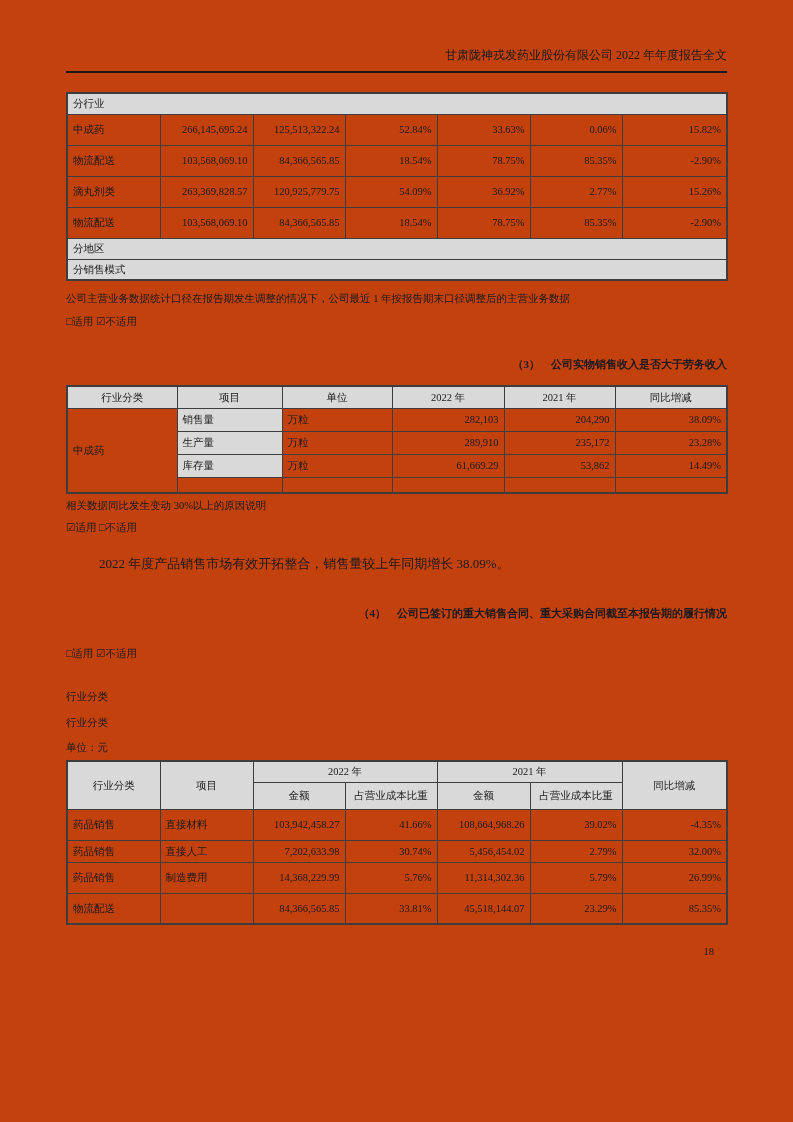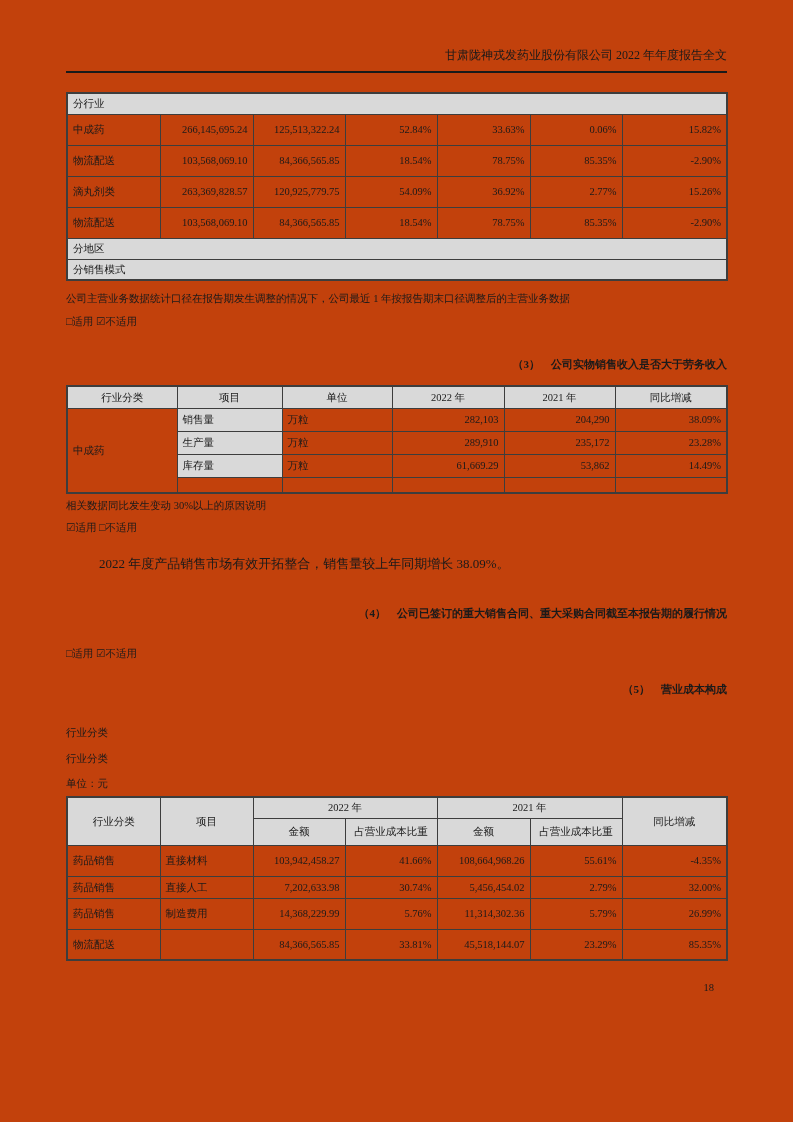--- a/index.html
+++ b/index.html
@@ -172,21 +172,20 @@
   </tbody>
     </table>
 
   <p class="note note2">相关数据同比发生变动 30%以上的原因说明</p>
   <p class="cbline cb2">☑适用 □不适用</p>
   <p class="para">2022 年度产品销售市场有效开拓整合，销售量较上年同期增长 38.09%。</p>
 
   <p class="heading h-s4">（4）　公司已签订的重大销售合同、重大采购合同截至本报告期的履行情况</p>
   <p class="cbline cb4">□适用 ☑不适用</p>
 
-  <p class="heading h-s5">（5）　营业成本构成</p>
   <p class="plain">行业分类</p>
   <p class="plain2">行业分类</p>
   <p class="unit">单位：元</p>
 
   <table class="tbl t3">
     <colgroup>
       <col style="width:93px">
         <col style="width:93px">
         <col style="width:92px">
         <col style="width:92px">
@@ -207,21 +206,21 @@
       <td class="c shade">占营业成本比重</td>
       <td class="c shade">金额</td>
       <td class="c shade">占营业成本比重</td>
     </tr>
     <tr class="h31">
       <td class="l">药品销售</td>
       <td class="l">直接材料</td>
       <td class="num">103,942,458.27</td>
       <td class="pct">41.66%</td>
       <td class="num">108,664,968.26</td>
-      <td class="pct">55.61%</td>
+      <td class="pct">39.02%</td>
       <td class="pct">-4.35%</td>
     </tr>
     <tr class="h22">
       <td class="l">药品销售</td>
       <td class="l">直接人工</td>
       <td class="num">7,202,633.98</td>
       <td class="pct">30.74%</td>
       <td class="num">5,456,454.02</td>
       <td class="pct">2.79%</td>
       <td class="pct">32.00%</td>

